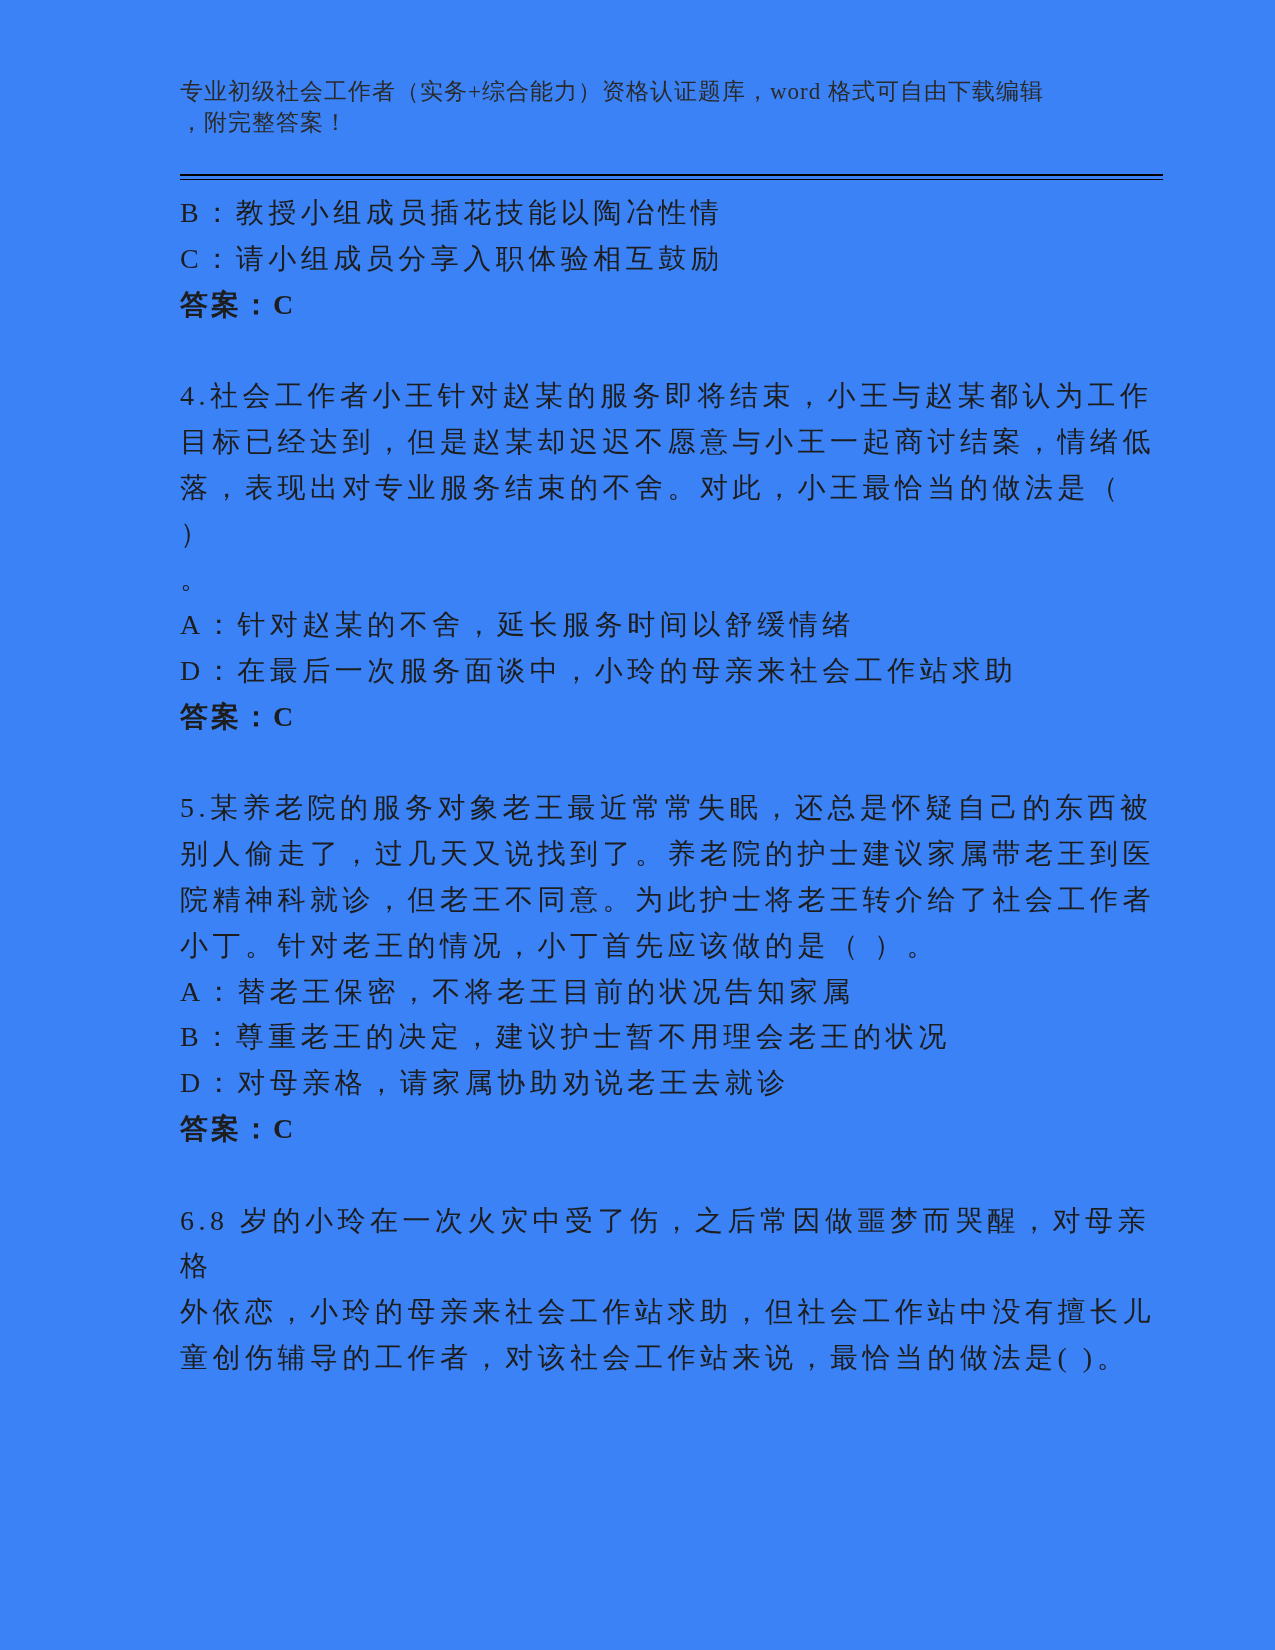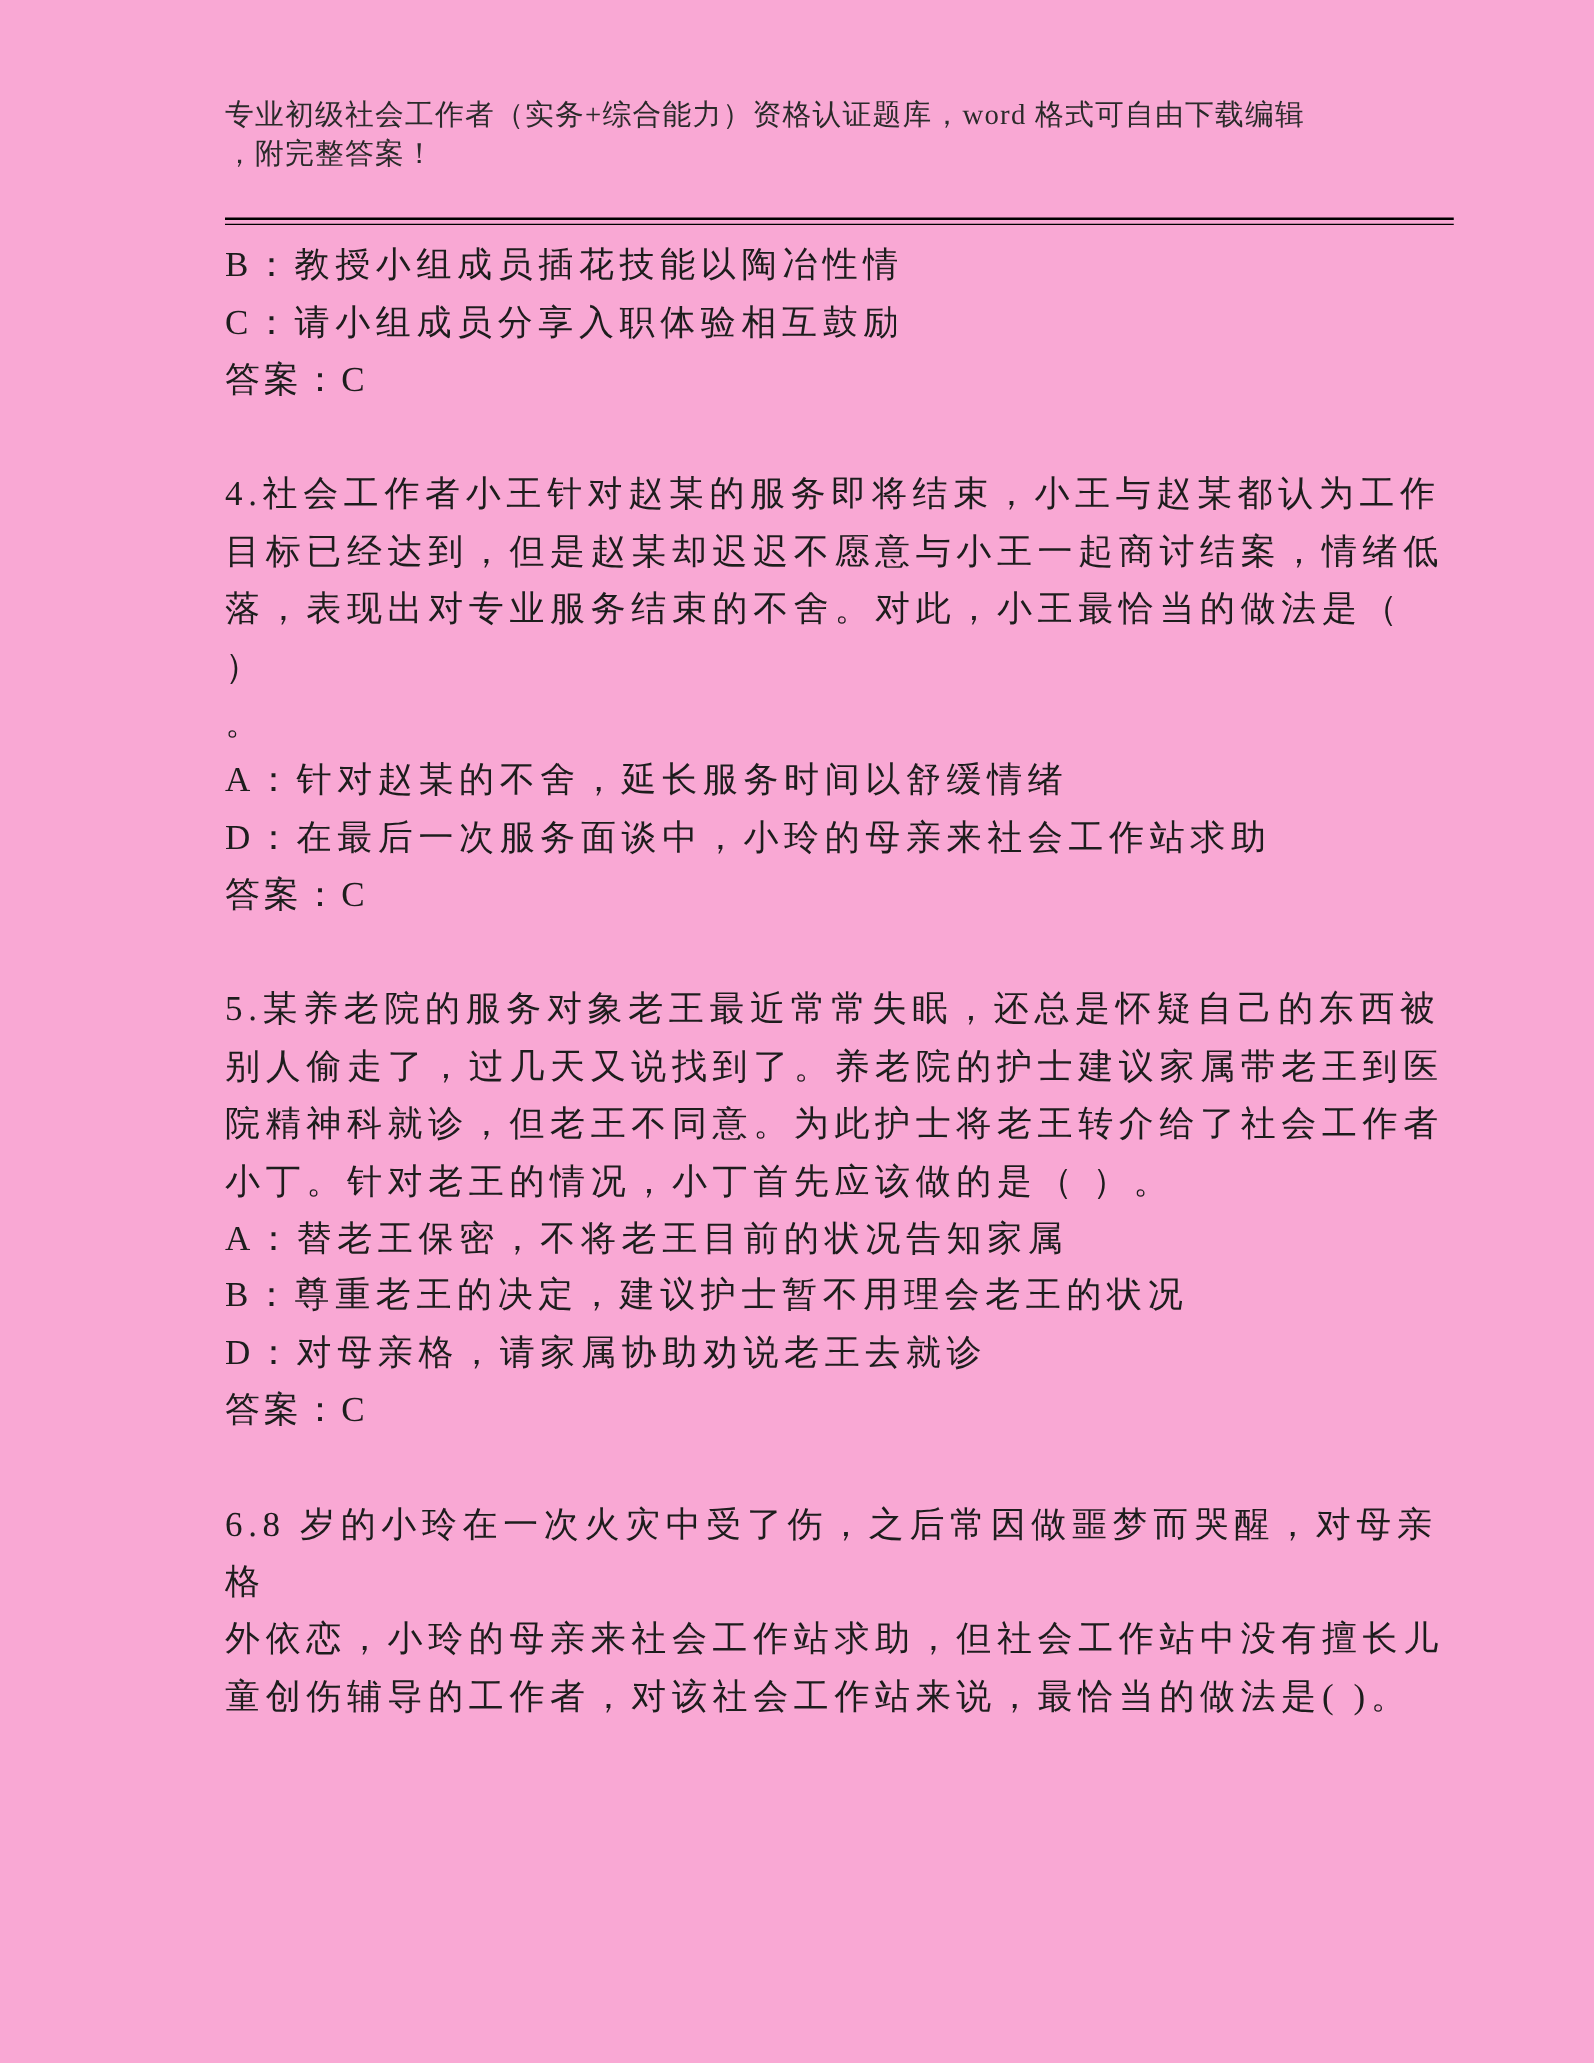--- a/index.html
+++ b/index.html
@@ -1,20 +1,20 @@
 <!DOCTYPE html>
 <html><head>
 <meta charset="utf-8">
 <style>
   html,body{margin:0;padding:0;background:#ffffff;}
   .page{
     position:relative;
     width:1275px;
     height:1650px;
-    background:#f9a8d4;
+    background:#3b82f6;
     overflow:hidden;
     font-family:"Liberation Serif","DejaVu Serif",serif;
     color:#1d1d1d;
   }
   .margins{margin-left:180px;margin-right:112px;}
   .header-text{
     margin:0;
     padding-top:76px;
     font-size:23px;
     line-height:31px;
@@ -31,21 +31,21 @@
   .content{
     margin-top:10px;
     font-size:28px;
     line-height:45.8px;
     letter-spacing:4.5px;
     font-weight:300;
   }
   .content p{margin:0;}
   .block{margin-bottom:45.8px;}
   .stem{white-space:pre-line;}
-  .answer{font-weight:normal;letter-spacing:3px;}
+  .answer{font-weight:bold;letter-spacing:3px;}
 </style>
 </head>
 <body>
 
 <div class="page">
   <div class="margins">
     <p class="header-text">专业初级社会工作者（实务+综合能力）资格认证题库，word 格式可自由下载编辑
 ，附完整答案！</p>
     <div class="header-rule"></div>
   </div>

